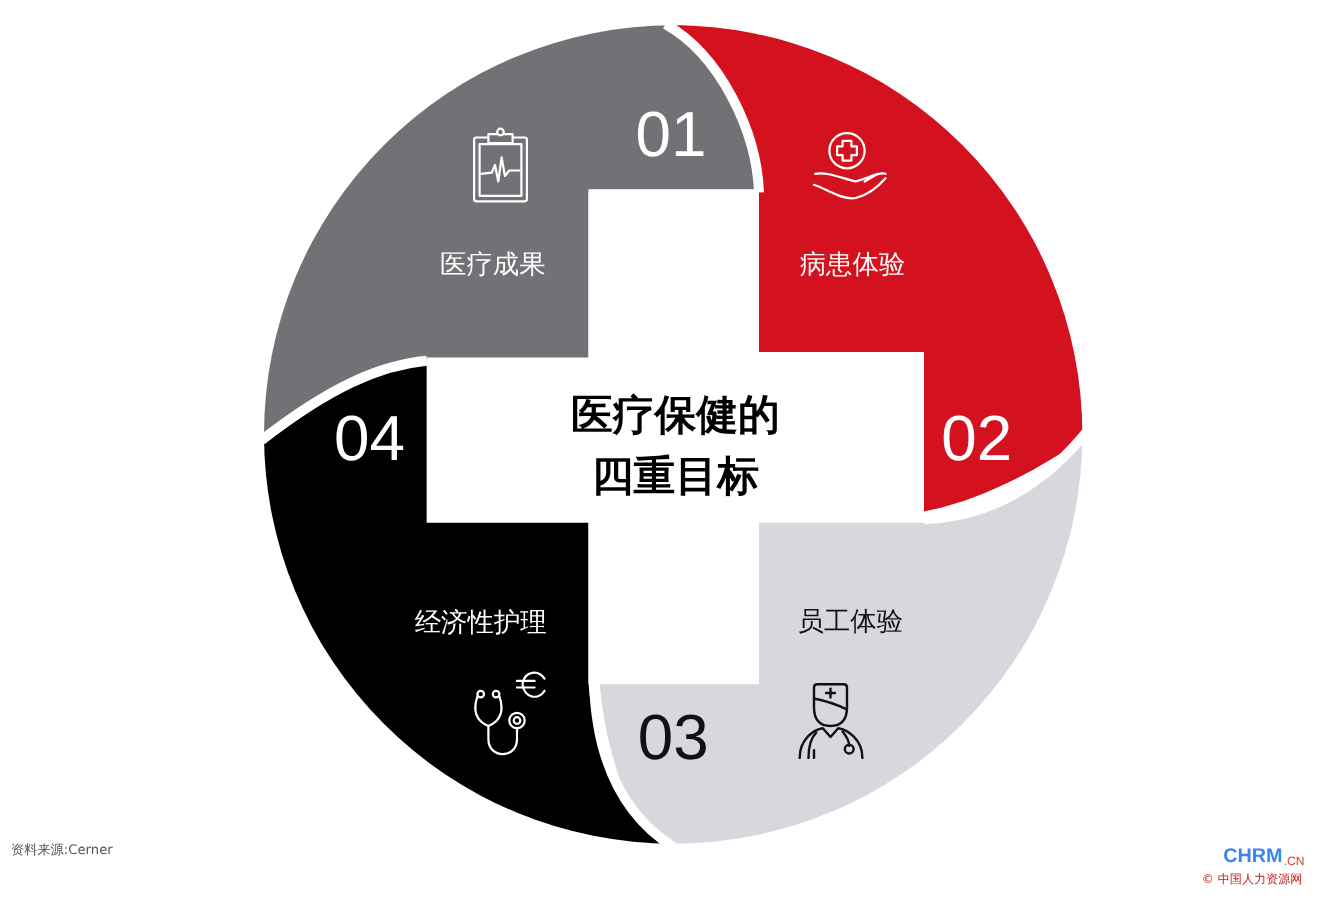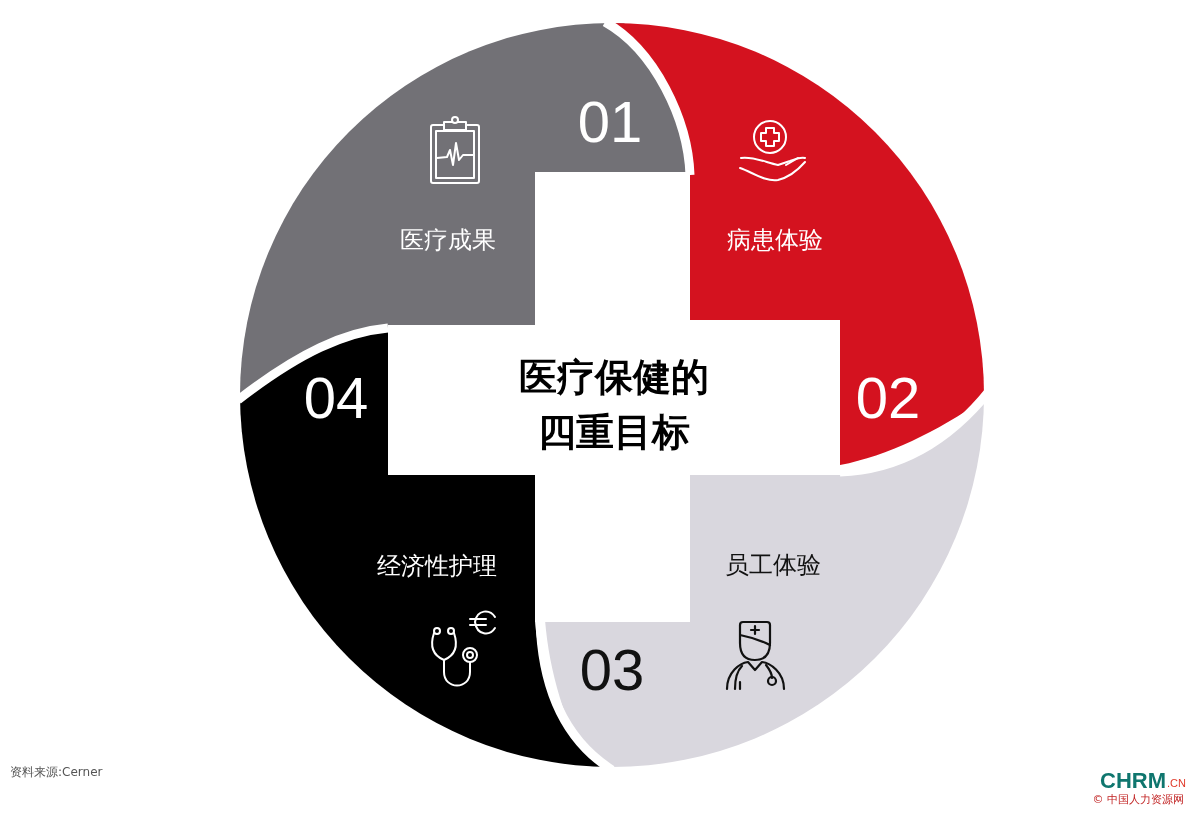--- a/index.html
+++ b/index.html
@@ -5,21 +5,21 @@
     html, body { margin: 0; padding: 0; background: #ffffff; }
     body { width: 1200px; height: 817px; position: relative; overflow: hidden;
            font-family: "DejaVu Sans", "Liberation Sans", sans-serif; }
     #diagram { position: absolute; left: 0; top: 0; width: 1200px; height: 817px; }
     .seg-label { font-family: "DejaVu Sans", sans-serif; font-size: 24px; }
     .seg-num { font-family: "Liberation Sans", "DejaVu Sans", sans-serif; font-size: 58px; font-weight: 100; }
     .center-title { font-family: "DejaVu Sans", sans-serif; font-size: 38px; font-weight: bold; fill: #000; }
     .source { position: absolute; left: 10px; top: 764px; font-size: 12px; color: #555; }
     .logo { position: absolute; right: 14px; top: 768px; width: 130px; height: 44px; }
     .logo-main { position: absolute; right: 20px; top: 0; font-family: "Liberation Sans", sans-serif;
-                 font-weight: bold; font-size: 22px; color: #0f766e; letter-spacing: 0px; }
+                 font-weight: bold; font-size: 18px; color: #3b82f6; letter-spacing: 0px; }
     .logo-cn { position: absolute; right: 0; top: 9px; font-family: "Liberation Sans", sans-serif;
                font-size: 11px; color: #e03a2a; text-align: right; }
     .logo-sub { position: absolute; right: 2px; top: 24px; font-size: 11px; color: #c02020; white-space: nowrap; margin-left: 28px; }
   </style>
 </head>
 <body>
 
 <svg id="diagram" viewBox="0 0 1200 817" xmlns="http://www.w3.org/2000/svg">
   <defs>
     <clipPath id="circleClip">

